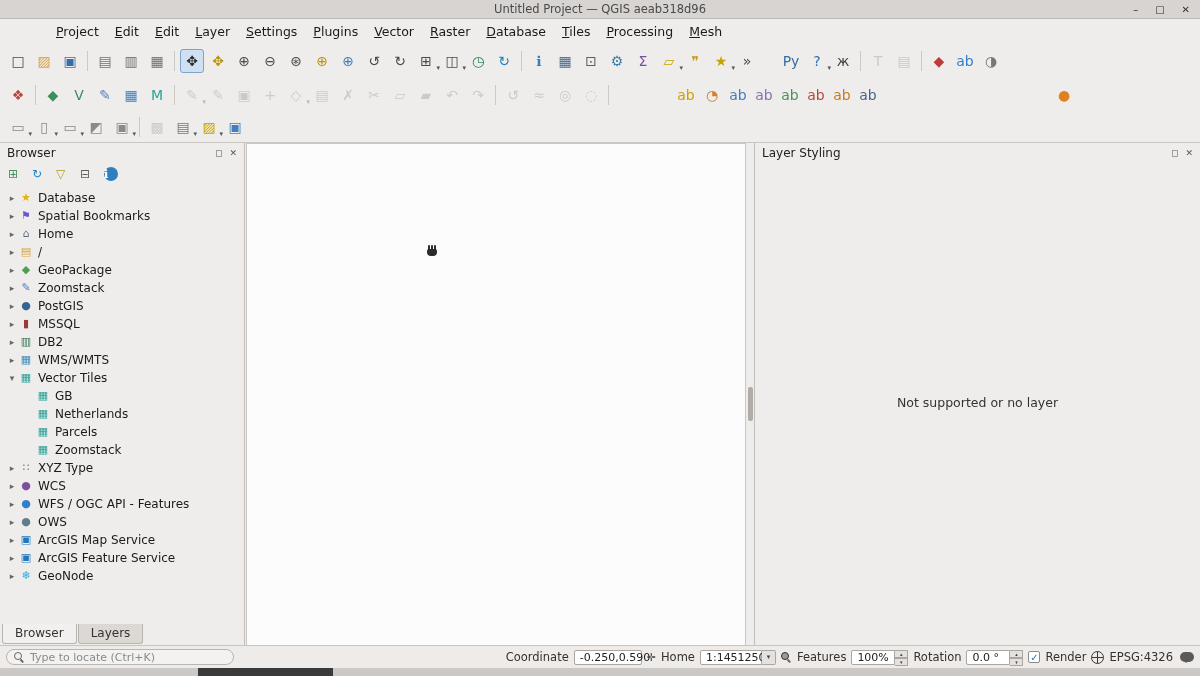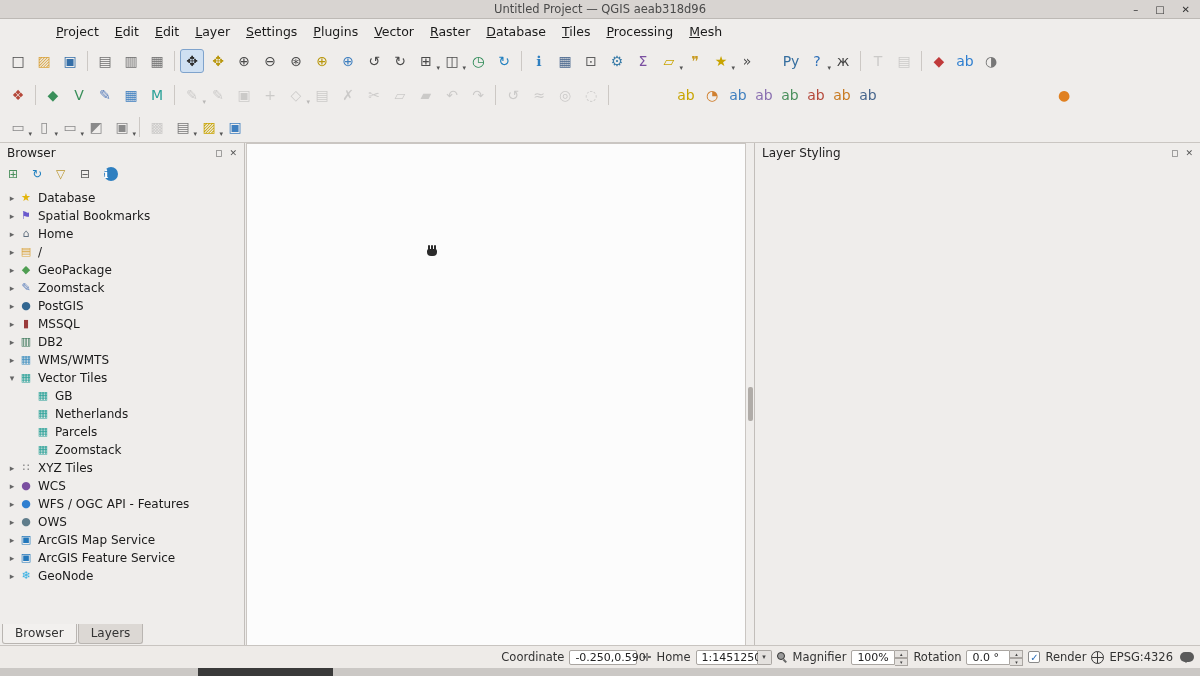--- a/index.html
+++ b/index.html
@@ -575,21 +575,21 @@
 
         <div class="tree-row" style="padding-left: 23px;">
           <span class="tri"></span>
           <span class="ticon" style="color: rgb(42, 161, 152);">▦</span>
           <span class="tlabel">Zoomstack</span>
         </div>
 
         <div class="tree-row">
           <span class="tri">▸</span>
           <span class="ticon" style="color: rgb(119, 119, 119);">∷</span>
-          <span class="tlabel">XYZ Tiles</span>
+          <span class="tlabel">XYZ Type</span>
         </div>
 
         <div class="tree-row">
           <span class="tri">▸</span>
           <span class="ticon" style="color: rgb(122, 79, 160);">●</span>
           <span class="tlabel">WCS</span>
         </div>
 
         <div class="tree-row">
           <span class="tri">▸</span>
@@ -638,35 +638,40 @@
   </div>
 
   <div class="styling-panel">
     <div class="panel-header">
       <span>Layer Styling</span>
       <span class="ph-buttons">
         <span>◻</span>
         <span>✕</span>
       </span>
     </div>
+    <div class="styling-msg">Not supported or no layer</div>
   </div>
 </div>
 
 <div class="statusbar">
+  <div class="locator">
+    <span class="mag"></span>
+    <span>Type to locate (Ctrl+K)</span>
+  </div>
   <div class="sb-flex"></div>
   <span class="sb-label">Coordinate</span>
   <div class="sb-input" style="width:68px;">-0.250,0.590</div>
   <span class="extent-icon">✛</span>
   <span class="sb-label">Home</span>
   <div class="combo">
     <div class="sb-input" style="width:62px;">1:1451250</div>
     <div class="combo-arrow"></div>
   </div>
   <span class="mag dark"></span>
-  <span class="sb-label">Magnifier</span>
+  <span class="sb-label">Features</span>
   <div class="spin">
     <div class="sb-input" style="width:44px;">100%</div>
     <div class="spin-arrows">
         <div class="spin-up"></div>
         <div class="spin-down"></div>
       </div>
   </div>
   <span class="sb-label">Rotation</span>
   <div class="spin">
     <div class="sb-input" style="width:44px;">0.0 °</div>

